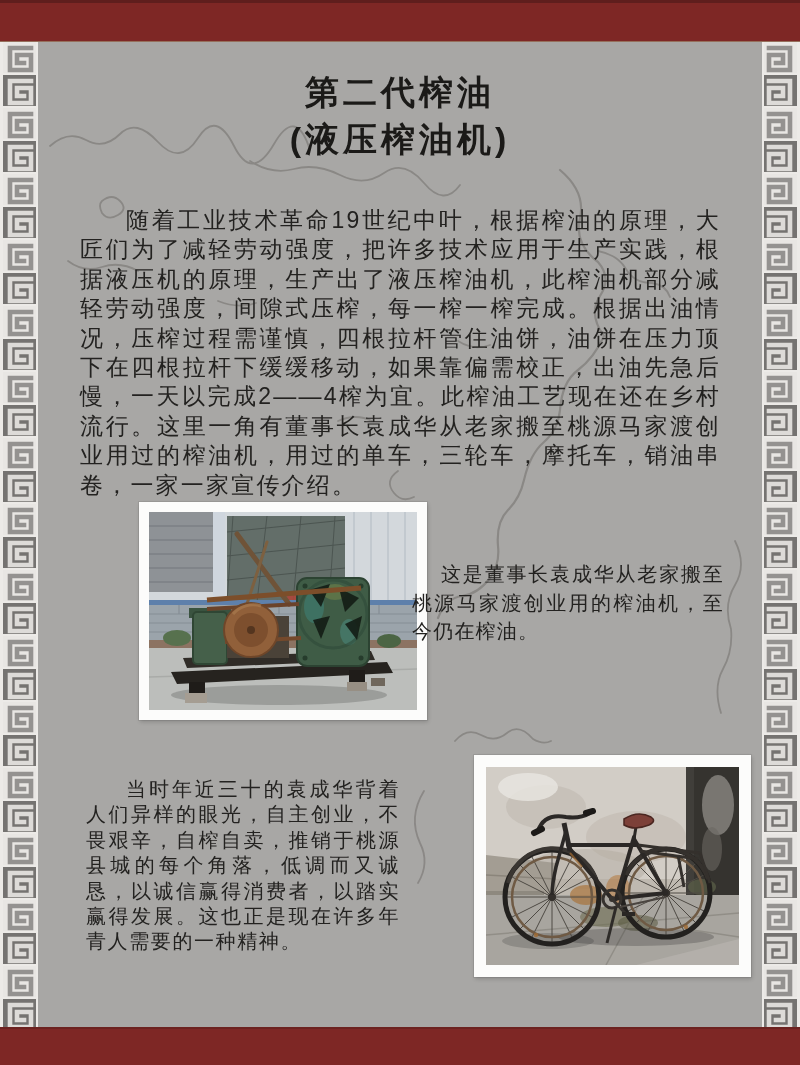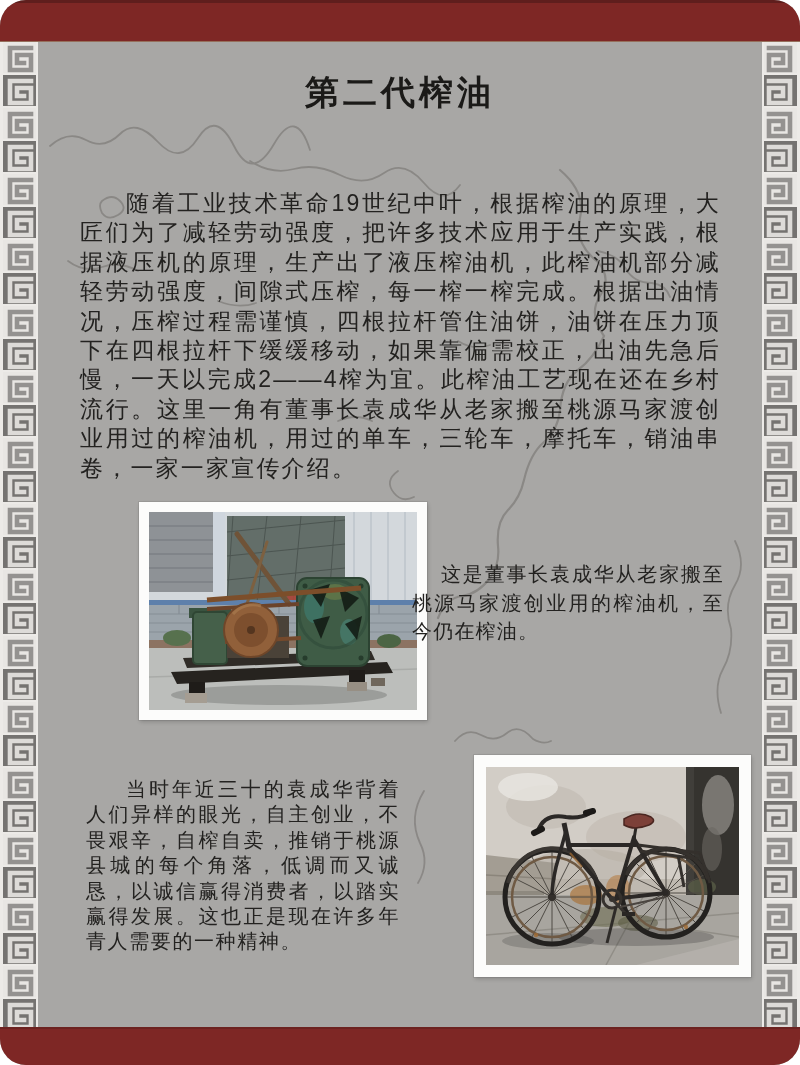--- a/index.html
+++ b/index.html
@@ -1,34 +1,33 @@
 <!DOCTYPE html>
 <html lang="zh"><head>
 <meta charset="utf-8">
 <style>
   html,body{margin:0;padding:0;background:#ffffff;}
   .board{
     position:relative;width:800px;height:1065px;overflow:hidden;
     background:#a8a7a5;
     font-family:"Liberation Sans","DejaVu Sans",sans-serif;
     color:#201f1d;
-    border-radius:26px;
   }
   .band{position:absolute;left:0;width:800px;background:#7e2725;z-index:6;}
   .band.top{top:0;height:41px;background:linear-gradient(#5f1e1d 0,#5f1e1d 3px,#7e2725 3px);border-bottom:1px solid #96705c;}
   .band.bottom{bottom:0;height:38px;background:linear-gradient(#6c2220 0,#6c2220 2px,#7e2725 2px);}
   .border-strip{position:absolute;top:41px;height:987px;width:38px;z-index:5;}
   .border-strip.left{left:0;}
   .border-strip.right{right:0;}
   .watermark{position:absolute;left:38px;top:41px;z-index:1;}
   .content-layer{position:absolute;inset:0;z-index:2;}
   .title{position:absolute;top:69px;left:38px;width:724px;text-align:center;
     font-size:34px;line-height:47px;font-weight:600;letter-spacing:4px;color:#1b1a18;}
   .para{position:absolute;text-align:justify;color:#232220;}
-  .intro{top:166px;left:80px;width:641px;font-size:23px;line-height:29.4px;letter-spacing:2.2px;text-indent:2em;font-weight:500;}
+  .intro{top:183px;left:80px;width:641px;font-size:23px;line-height:29.4px;letter-spacing:2.2px;text-indent:2em;font-weight:500;}
   .press-caption{top:540px;left:412px;width:312px;font-size:20px;line-height:28.5px;letter-spacing:1.2px;text-indent:29px;font-weight:500;}
   .story{top:757px;left:86px;width:314px;font-size:20px;line-height:25.4px;letter-spacing:1.6px;text-indent:2em;font-weight:500;}
   .bike-caption{position:absolute;top:975px;left:497px;font-size:20px;letter-spacing:1.5px;color:#232220;font-weight:500;white-space:nowrap;}
   .photo{position:absolute;background:#fcfcfb;box-sizing:border-box;
     box-shadow:0 0 0 1px rgba(0,0,0,0.07),1px 2px 4px rgba(0,0,0,0.18);}
   .photo svg{display:block;}
   .photo.press{left:99px;top:486px;width:288px;height:218px;padding:10px;}
   .photo.bicycle{left:434px;top:739px;width:277px;height:222px;padding:12px;}
 </style>
 </head>
@@ -103,20 +102,21 @@
       <use href="#tilepair" y="792"></use>
         <use href="#tilepair" y="858"></use>
         <use href="#tilepair" y="924"></use>
     </g>
   </svg>
 
   <div class="content-layer">
 
     <div class="title">
       <div>第二代榨油</div>
+      <div>(液压榨油机)</div>
     </div>
 
     <p class="para intro">随着工业技术革命19世纪中叶，根据榨油的原理，大匠们为了减轻劳动强度，把许多技术应用于生产实践，根据液压机的原理，生产出了液压榨油机，此榨油机部分减轻劳动强度，间隙式压榨，每一榨一榨完成。根据出油情况，压榨过程需谨慎，四根拉杆管住油饼，油饼在压力顶下在四根拉杆下缓缓移动，如果靠偏需校正，出油先急后慢，一天以完成2——4榨为宜。此榨油工艺现在还在乡村流行。这里一角有董事长袁成华从老家搬至桃源马家渡创业用过的榨油机，用过的单车，三轮车，摩托车，销油串卷，一家一家宣传介绍。</p>
 
     <figure class="photo press" role="img" aria-label="老式液压榨油机">
       <svg width="268" height="198" viewBox="0 0 268 198">
         <rect width="268" height="92" fill="#d3d8dc"></rect>
         <g stroke="#c2c9cf" stroke-width="2">
           <line x1="205" y1="0" x2="205" y2="90"></line>
             <line x1="222" y1="0" x2="222" y2="90"></line>

